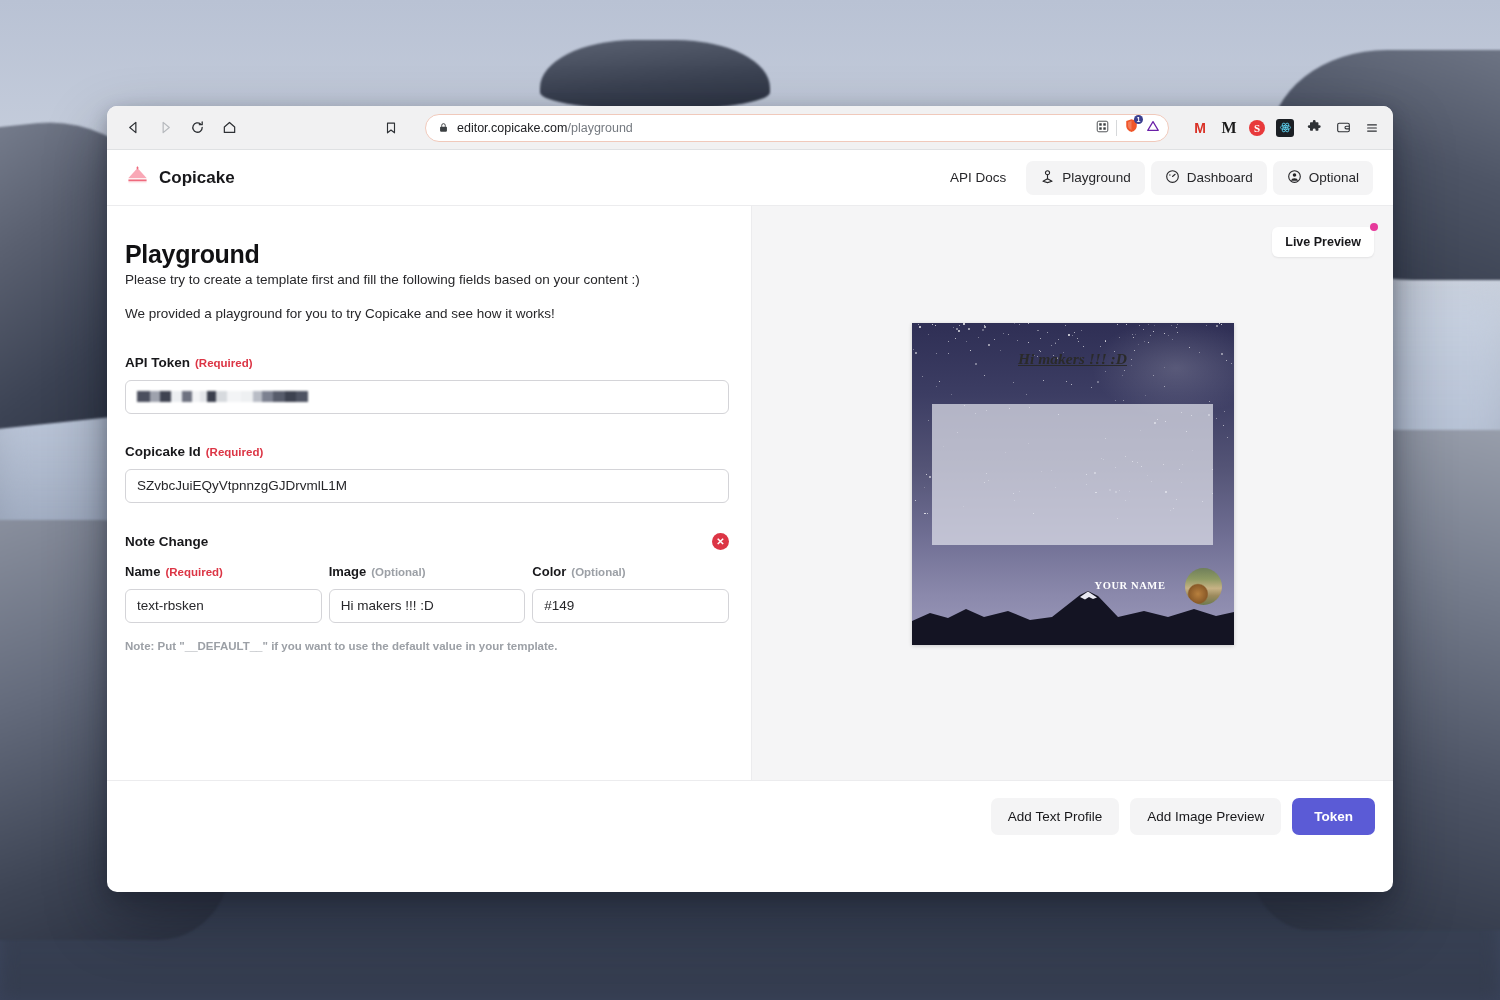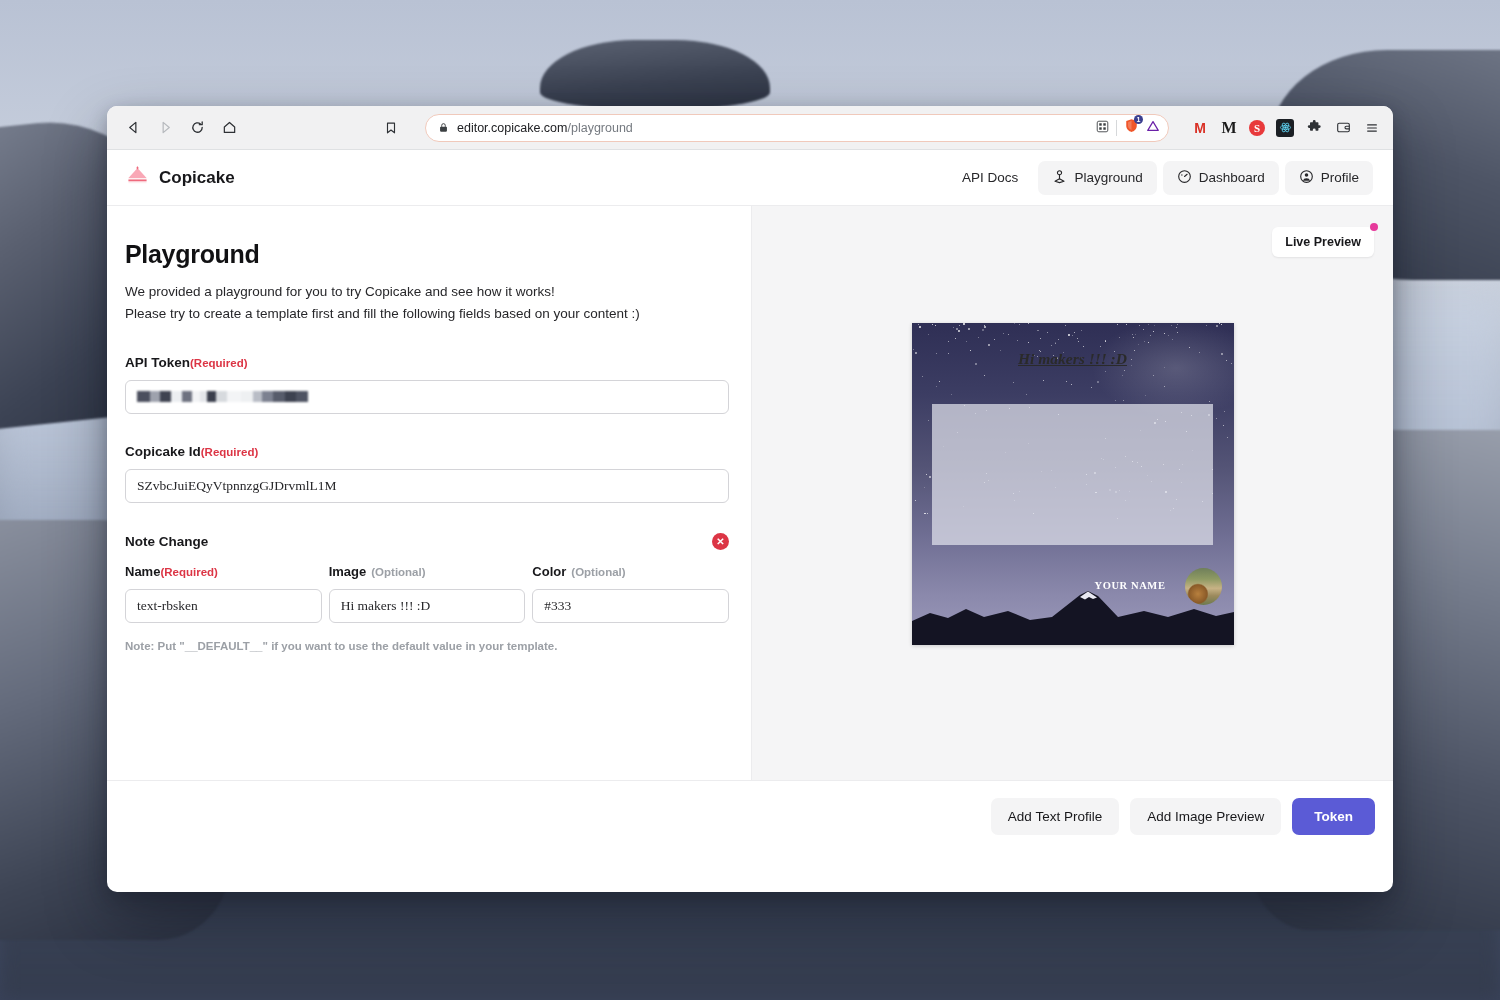--- a/index.html
+++ b/index.html
@@ -217,33 +217,33 @@
     padding: 34px 22px 0 18px;
     background: #fff;
     overflow: hidden;
   }
   #page-title { font-size: 25px; font-weight: bold; color: #111113; letter-spacing: -0.3px; }
   .intro { font-size: 13.5px; color: #27272a; margin-top: 13px; line-height: 1.55; }
   .intro.second { margin-top: 1px; }
 
   .field-block { margin-top: 30px; }
   .field-label { font-size: 13.5px; font-weight: bold; color: #18181b; }
-  .req { color: #dc3545; font-size: 11.5px; font-weight: bold; }
+  .req { color: #dc3545; font-size: 11.5px; font-weight: bold; margin-left: 5px; }
   .opt { color: #9ca0a6; font-size: 11.5px; font-weight: bold; margin-left: 5px; }
 
   .text-input {
     margin-top: 10px;
     width: 100%; height: 34px;
     border: 1px solid #d4d4d8;
     border-radius: 6px;
     background: #fff;
     font-size: 13.5px; color: #27272a;
     padding: 0 11px;
     display: flex; align-items: center;
-    font-family: Liberation Serif, serif;
+    font-family: Liberation Sans, sans-serif;
     outline: none;
   }
 
   
   #token-input { position: relative; }
   #token-mask { display: flex; align-items: center; gap: 0; height: 14px; filter: blur(0.8px); }
   #token-mask i { display: block; height: 11px; }
 
   #textchange-header {
     margin-top: 30px;
@@ -506,31 +506,31 @@
             <span>Dashboard</span>
           </div>
           <div class="nav-item filled">
             <span>
               <svg width="15" height="15" viewBox="0 0 16 16" fill="none" stroke="#27272a" stroke-width="1.2">
                 <circle cx="8" cy="8" r="6.2"></circle>
                 <circle cx="8" cy="6.4" r="1.9" fill="#27272a" stroke="none"></circle>
                 <path d="M4.2 12.6 a3.9 3.4 0 0 1 7.6 0" fill="#27272a" stroke="none"></path>
               </svg>
             </span>
-            <span>Profile</span>
+            <span>Optional</span>
           </div>
         </div>
       </div>
 
       <div id="app-body">
 
         <div id="form-panel">
           <div id="page-title">Playground</div>
+          <div class="intro second">Please try to create a template first and fill the following fields based on your content :)</div>
           <div class="intro">We provided a playground for you to try Copicake and see how it works!</div>
-          <div class="intro second">Please try to create a template first and fill the following fields based on your content :)</div>
 
           <div class="field-block">
             <div class="field-label">
               <span>API Token</span><span class="req">(Required)</span>
             </div>
             <div class="text-input" id="token-input">
               <span id="token-mask">
                   <i style="width: 13px; background: rgb(75, 79, 94);"></i>
                   <i style="width: 10px; background: rgb(158, 162, 173);"></i>
                   <i style="width: 11px; background: rgb(63, 67, 81);"></i>
@@ -573,21 +573,21 @@
             <div class="tc-col">
               <div class="tc-label">
                 <span>Image</span><span class="opt">(Optional)</span>
               </div>
               <div class="text-input">Hi makers !!! :D</div>
             </div>
             <div class="tc-col">
               <div class="tc-label">
                 <span>Color</span><span class="opt">(Optional)</span>
               </div>
-              <div class="text-input">#333</div>
+              <div class="text-input">#149</div>
             </div>
           </div>
 
           <div class="note">Note: Put "__DEFAULT__" if you want to use the default value in your template.</div>
         </div>
 
         <div id="preview-panel">
           <div id="live-preview-wrap">
             <div id="live-preview-btn">Live Preview</div>
             <span id="live-dot"></span>

